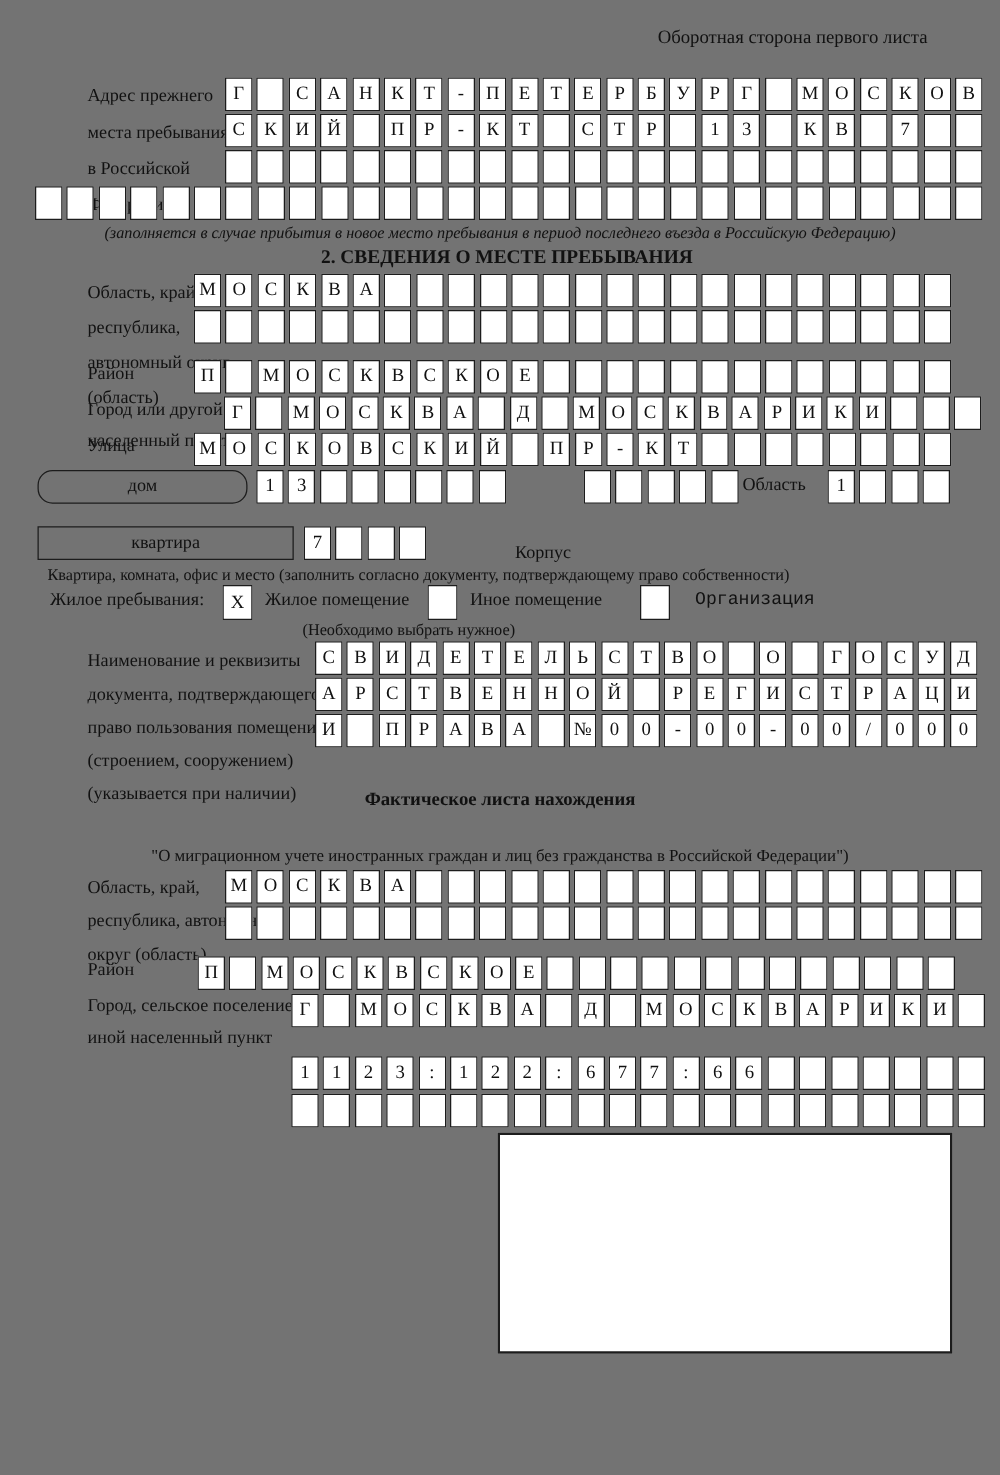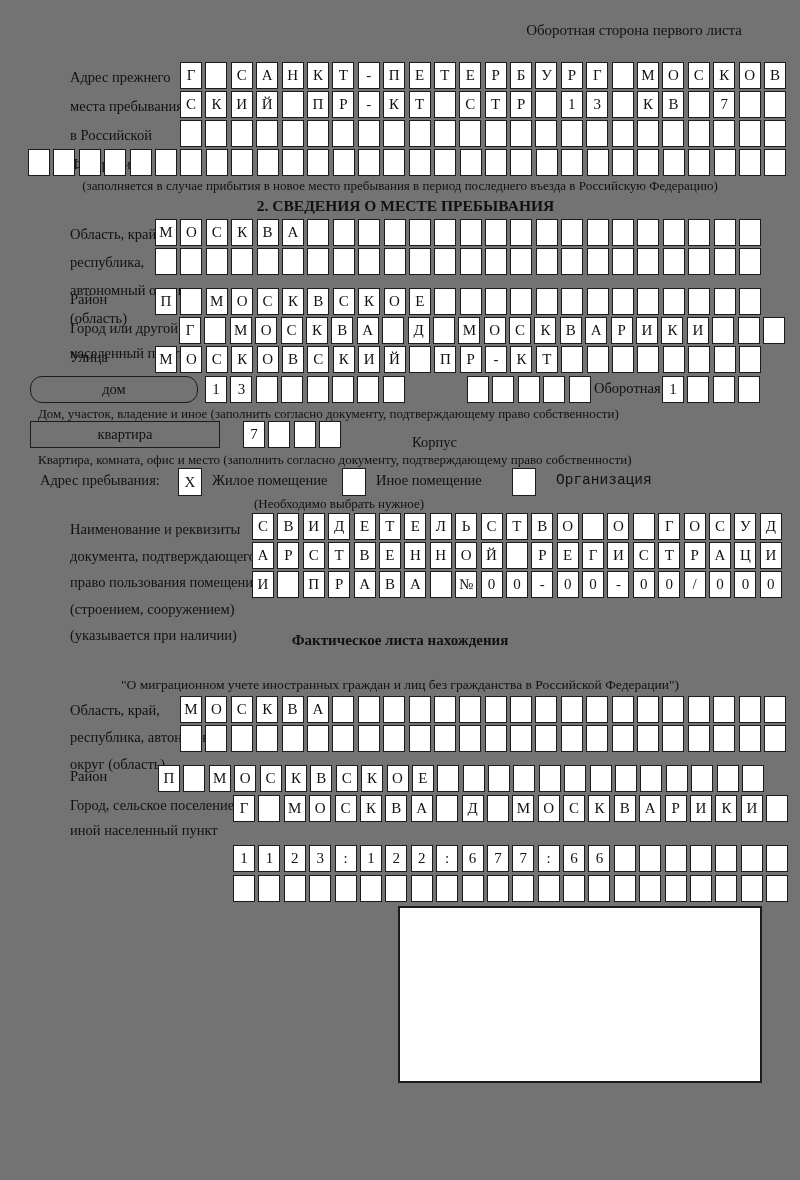--- a/index.html
+++ b/index.html
@@ -141,21 +141,21 @@
       <span class="cell"></span>
       <span class="cell"></span>
       <span class="cell"></span>
       <span class="cell"></span>
       <span class="cell"></span>
       <span class="cell"></span>
       <span class="cell"></span>
       <span class="cell"></span>
       <span class="cell"></span>
     </div>
-  <div class="abs small center" style="left:0; top:178px; width:800px;">(заполняется в случае прибытия в новое место пребывания в период последнего въезда в Российскую Федерацию)</div>
+  <div class="abs small center" style="left:0; top:178px; width:800px;font-style:italic;">(заполняется в случае прибытия в новое место пребывания в период последнего въезда в Российскую Федерацию)</div>
 
   <div class="abs bold center" style="left:0; top:197px; width:800px; font-size:15.5px;padding-left:11px;">2. СВЕДЕНИЯ О МЕСТЕ ПРЕБЫВАНИЯ</div>
 
   <div class="abs lbl" style="left:70px; top:220px; width:132px; line-height:28px;">Область, край, республика, автономный округ (область)</div>
   <div class="abs cells" style="left:155px; top:219px;">
       <span class="cell">М</span>
       <span class="cell">О</span>
       <span class="cell">С</span>
       <span class="cell">К</span>
       <span class="cell">В</span>
@@ -302,52 +302,51 @@
       <span class="cell"></span>
     </div>
   <div class="abs lbl" style="left:412px; top:394px;margin-top:40px;">Корпус</div>
   <div class="abs cells" style="left:467px; top:376px;">
       <span class="cell"></span>
       <span class="cell"></span>
       <span class="cell"></span>
       <span class="cell"></span>
       <span class="cell"></span>
     </div>
-  <div class="abs lbl" style="left:594px; top:380px;">Оборотная</div>
+  <div class="abs lbl" style="left:594px; top:380px;">Область</div>
   <div class="abs cells" style="left:662px; top:376px;">
       <span class="cell">1</span>
       <span class="cell"></span>
       <span class="cell"></span>
       <span class="cell"></span>
     </div>
-  <div class="abs small" style="left:38px; top:406px;">Дом, участок, владение и иное (заполнить согласно документу, подтверждающему право собственности)</div>
-
-  <div class="abs rect-label" style="left:30px; top:421px; width:190px;">квартира</div>
+
+  <div class="abs rect-label" style="left:30px; top:421px; width:205px;">квартира</div>
   <div class="abs cells" style="left:243px; top:421px;">
       <span class="cell">7</span>
       <span class="cell"></span>
       <span class="cell"></span>
       <span class="cell"></span>
     </div>
   <div class="abs small" style="left:38px; top:452px;">Квартира, комната, офис и место (заполнить согласно документу, подтверждающему право собственности)</div>
 
-  <div class="abs lbl" style="left:40px; top:472px;">Адрес пребывания:</div>
+  <div class="abs lbl" style="left:40px; top:472px;">Жилое пребывания:</div>
   <div class="abs cells checkbox" style="left:178px; top:468px;">
       <span class="cell">X</span>
     </div>
   <div class="abs lbl" style="left:212px; top:472px;">Жилое помещение</div>
   <div class="abs cells checkbox" style="left:342px; top:468px;">
       <span class="cell"></span>
     </div>
   <div class="abs lbl" style="left:376px; top:472px;">Иное помещение</div>
   <div class="abs cells checkbox" style="left:512px; top:468px;">
       <span class="cell"></span>
     </div>
   <div class="abs lbl" style="left:556px; top:472px;font-family:Liberation Mono, monospace;">Организация</div>
-  <div class="abs small" style="left:254px; top:496px;">(Необходимо выбрать нужное)</div>
+  <div class="abs small" style="left:242px; top:496px;">(Необходимо выбрать нужное)</div>
 
   <div class="abs lbl" style="left:70px; top:516px; width:200px; line-height:26.5px;">Наименование и реквизиты документа, подтверждающего право пользования помещением (строением, сооружением) (указывается при наличии)</div>
   <div class="abs cells" style="left:252px; top:513px;">
       <span class="cell">С</span>
       <span class="cell">В</span>
       <span class="cell">И</span>
       <span class="cell">Д</span>
       <span class="cell">Е</span>
       <span class="cell">Т</span>
       <span class="cell">Е</span>

